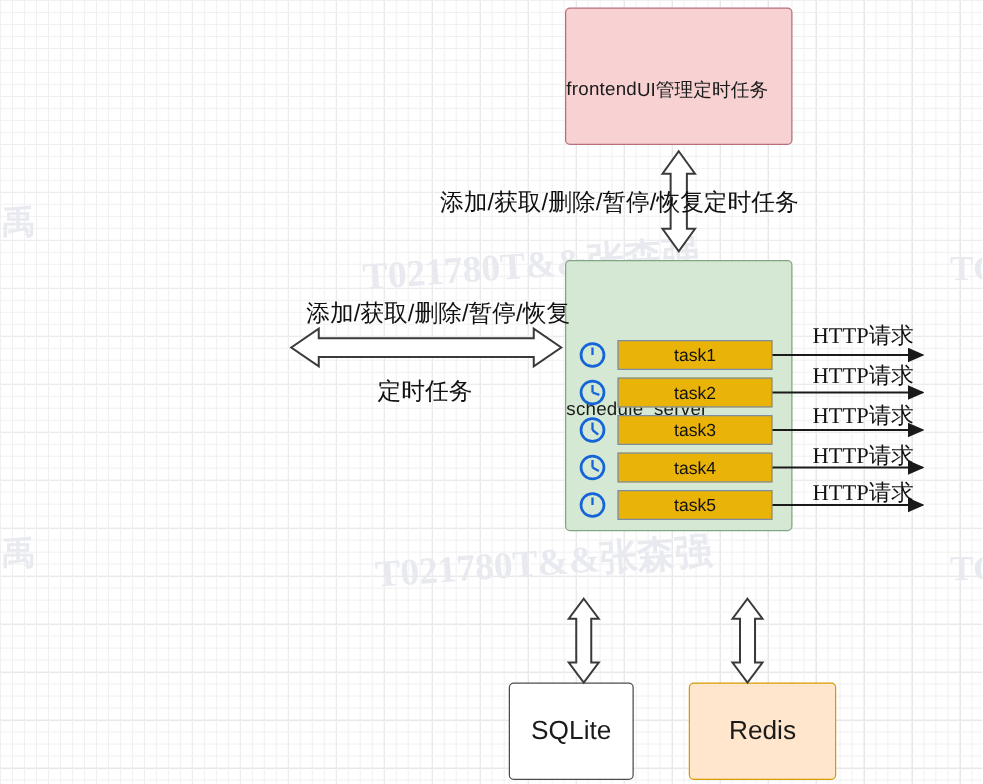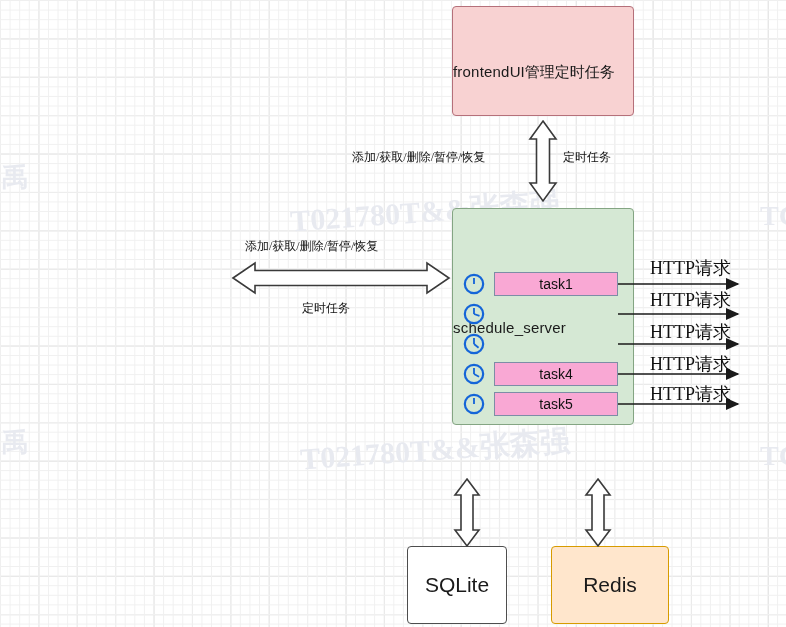--- a/index.html
+++ b/index.html
@@ -106,36 +106,35 @@
   }
   .clock-icon {
     width: 22px;
     height: 22px;
     flex: 0 0 22px;
     margin-right: 9px;
   }
   .task-box {
     flex: 1 1 auto;
     height: 22px;
-    background: #f9a8d4;
+    background: #eab308;
     border: 1.2px solid #7d8da6;
     display: flex;
     align-items: center;
     justify-content: center;
     font-size: 14px;
     color: #111;
     margin-right: 15px;
   }
 
   .label {
     position: absolute;
-    font-size: 12px;
+    font-size: 19px;
     color: #111;
     white-space: nowrap;
-    font-family: Liberation Serif, serif;
   }
   .label-http {
     font-size: 18px;
     font-family: Liberation Serif, serif;
   }
 
   svg.overlay {
     position: absolute;
     left: 0; top: 0;
     width: 786px; height: 627px;
@@ -185,30 +184,32 @@
       </div>
 
       <div class="task-row">
         <span class="clock-icon">
           <svg viewBox="0 0 24 24" width="22" height="22">
             <circle cx="12" cy="12" r="10" fill="none" stroke="#1565d8" stroke-width="2.4"></circle>
             <line x1="12" y1="12" x2="12" y2="5.5" stroke="#1565d8" stroke-width="2"></line>
             <line x1="12" y1="12" x2="18" y2="14" stroke="#1565d8" stroke-width="2"></line>
           </svg>
         </span>
+        <span class="task-box">task2</span>
       </div>
 
       <div class="task-row">
         <span class="clock-icon">
           <svg viewBox="0 0 24 24" width="22" height="22">
             <circle cx="12" cy="12" r="10" fill="none" stroke="#1565d8" stroke-width="2.4"></circle>
             <line x1="12" y1="12" x2="12" y2="5.5" stroke="#1565d8" stroke-width="2"></line>
             <line x1="12" y1="12" x2="17" y2="16" stroke="#1565d8" stroke-width="2"></line>
           </svg>
         </span>
+        <span class="task-box">task3</span>
       </div>
 
       <div class="task-row">
         <span class="clock-icon">
           <svg viewBox="0 0 24 24" width="22" height="22">
             <circle cx="12" cy="12" r="10" fill="none" stroke="#1565d8" stroke-width="2.4"></circle>
             <line x1="12" y1="12" x2="12" y2="5.5" stroke="#1565d8" stroke-width="2"></line>
             <line x1="12" y1="12" x2="17.5" y2="15" stroke="#1565d8" stroke-width="2"></line>
           </svg>
         </span>

